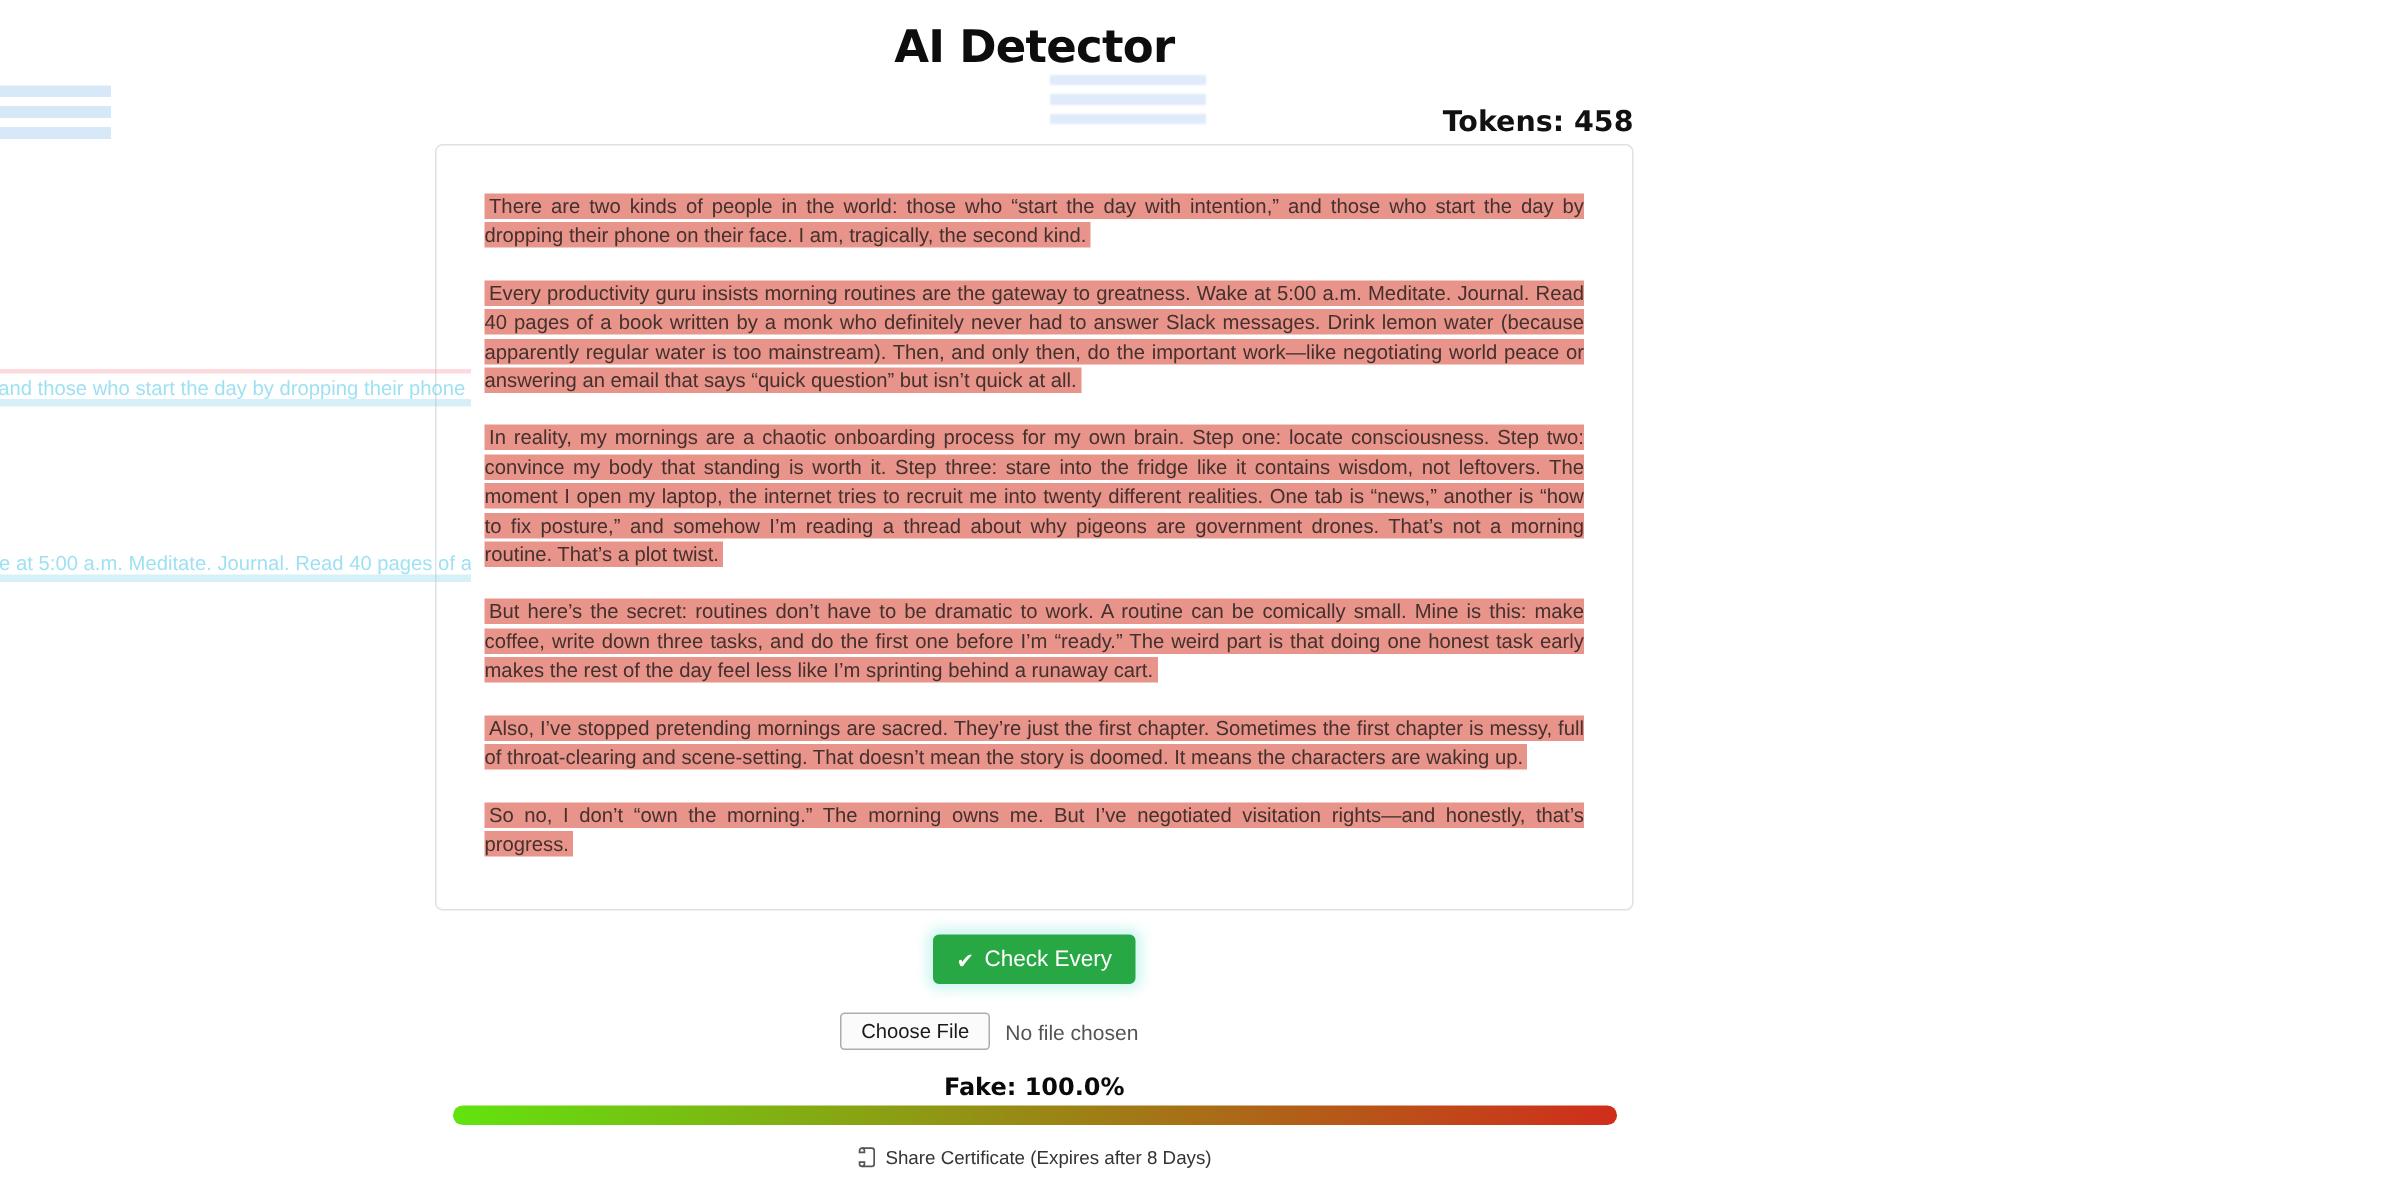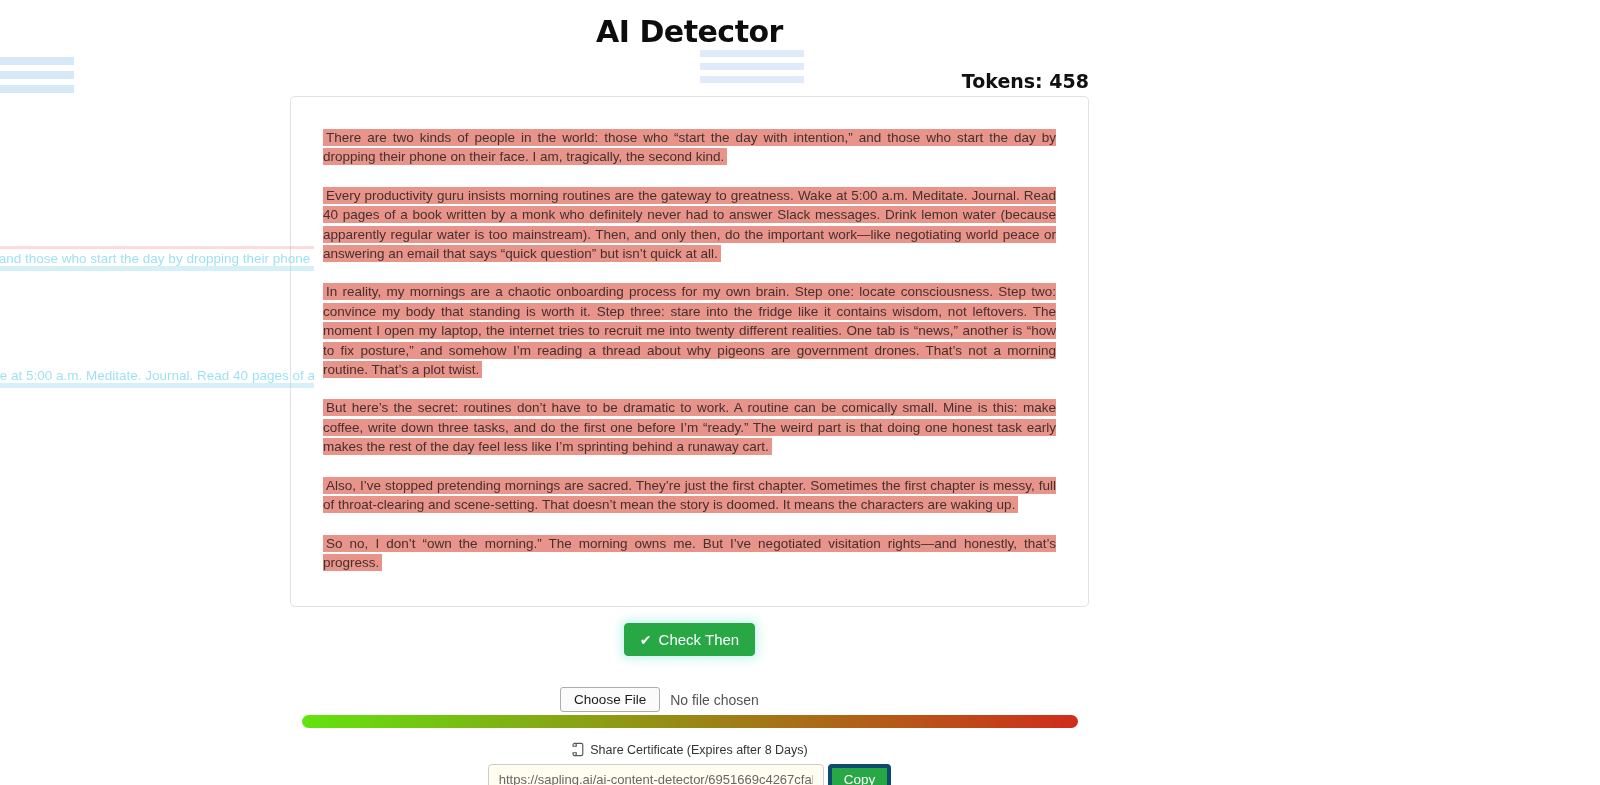--- a/index.html
+++ b/index.html
@@ -49,21 +49,21 @@
     display: inline-flex; align-items: center; gap: 7px;
     background: #28a745; color: #fff;
     border: 1px solid #28a745; border-radius: 4px;
     font-family: "Liberation Sans", sans-serif;
     font-size: 15px; padding: 7px 15px; cursor: pointer;
     box-shadow: 0 0 8px 4px rgba(150, 235, 225, 0.45);
   }
   .check-icon { font-size: 14px; line-height: 1; }
 
   .file-row {
-    margin-top: 31px;
+    margin-top: 19px;
     display: flex; align-items: center; justify-content: center; gap: 10px;
     transform: translateX(-30px);
   }
   .file-btn {
     font-family: "Liberation Sans", sans-serif;
     font-size: 13.5px; color: #1a1a1a;
     background: #fbfbfb;
     border: 1px solid #adadad; border-radius: 3px;
     padding: 4px 13px; cursor: pointer;
   }
@@ -156,29 +156,30 @@
       <p class="para"><span class="hl" data-bind="document.paragraphs.1" data-bind-style="backgroundColor:colors.highlight" style="background-color: rgb(232, 148, 138);">Every productivity guru insists morning routines are the gateway to greatness. Wake at 5:00 a.m. Meditate. Journal. Read 40 pages of a book written by a monk who definitely never had to answer Slack messages. Drink lemon water (because apparently regular water is too mainstream). Then, and only then, do the important work—like negotiating world peace or answering an email that says “quick question” but isn’t quick at all.</span></p>
       <p class="para"><span class="hl" data-bind="document.paragraphs.2" data-bind-style="backgroundColor:colors.highlight" style="background-color: rgb(232, 148, 138);">In reality, my mornings are a chaotic onboarding process for my own brain. Step one: locate consciousness. Step two: convince my body that standing is worth it. Step three: stare into the fridge like it contains wisdom, not leftovers. The moment I open my laptop, the internet tries to recruit me into twenty different realities. One tab is “news,” another is “how to fix posture,” and somehow I’m reading a thread about why pigeons are government drones. That’s not a morning routine. That’s a plot twist.</span></p>
       <p class="para"><span class="hl" data-bind="document.paragraphs.3" data-bind-style="backgroundColor:colors.highlight" style="background-color: rgb(232, 148, 138);">But here’s the secret: routines don’t have to be dramatic to work. A routine can be comically small. Mine is this: make coffee, write down three tasks, and do the first one before I’m “ready.” The weird part is that doing one honest task early makes the rest of the day feel less like I’m sprinting behind a runaway cart.</span></p>
       <p class="para"><span class="hl" data-bind="document.paragraphs.4" data-bind-style="backgroundColor:colors.highlight" style="background-color: rgb(232, 148, 138);">Also, I’ve stopped pretending mornings are sacred. They’re just the first chapter. Sometimes the first chapter is messy, full of throat-clearing and scene-setting. That doesn’t mean the story is doomed. It means the characters are waking up.</span></p>
       <p class="para"><span class="hl" data-bind="document.paragraphs.5" data-bind-style="backgroundColor:colors.highlight" style="background-color: rgb(232, 148, 138);">So no, I don’t “own the morning.” The morning owns me. But I’ve negotiated visitation rights—and honestly, that’s progress.</span></p>
     </div>
 
     <div class="center">
       <button class="check-btn">
         <span class="check-icon" data-bind="controls.check_icon">✔</span>
-        <span data-bind="controls.check_again">Check Then</span>
+        <span data-bind="controls.check_again">Check Every</span>
       </button>
     </div>
 
     <div class="file-row">
       <button class="file-btn" data-bind="controls.choose_file">Choose File</button>
       <span class="file-status" data-bind="controls.file_status">No file chosen</span>
     </div>
 
+    <div class="fake-label" data-bind="result.fake_score">Fake: 100.0%</div>
 
     <div class="bar" data-bind-style="background:result.gradient_css" style="background: linear-gradient(90deg, rgb(98, 227, 15), rgb(208, 45, 27));"></div>
 
     <div class="share-row">
       <span class="scroll-icon">
         <svg width="13" height="15" viewBox="0 0 16 18" fill="none" stroke="#555" stroke-width="1.4">
           <path d="M4.5 1.5 h8 a2 2 0 0 1 2 2 v11 a2 2 0 0 1 -2 2 h-8"></path>
           <path d="M4.5 1.5 a2 2 0 0 0 -2 2 v1.5 h4 v-1.5 a2 2 0 0 0 -2 -2 z"></path>
           <path d="M4.5 16.5 a2 2 0 0 1 -2 -2 v-1.5 h4 v1.5 a2 2 0 0 1 -2 2 z"></path>
         </svg>

